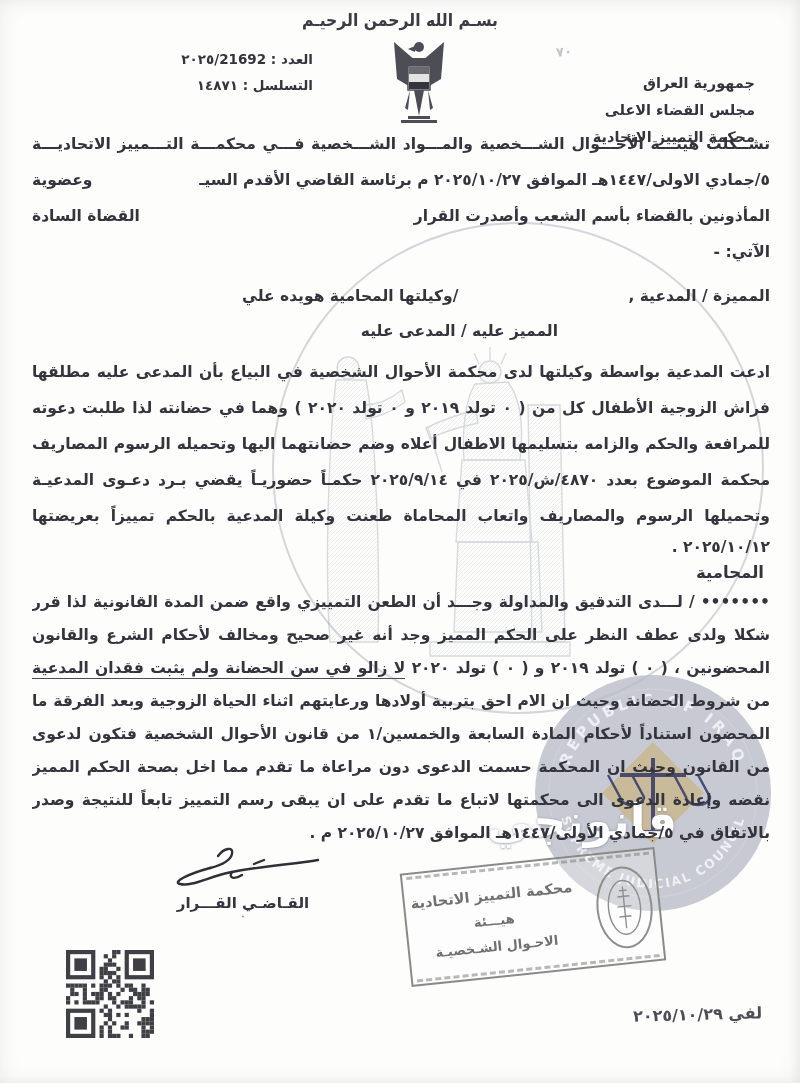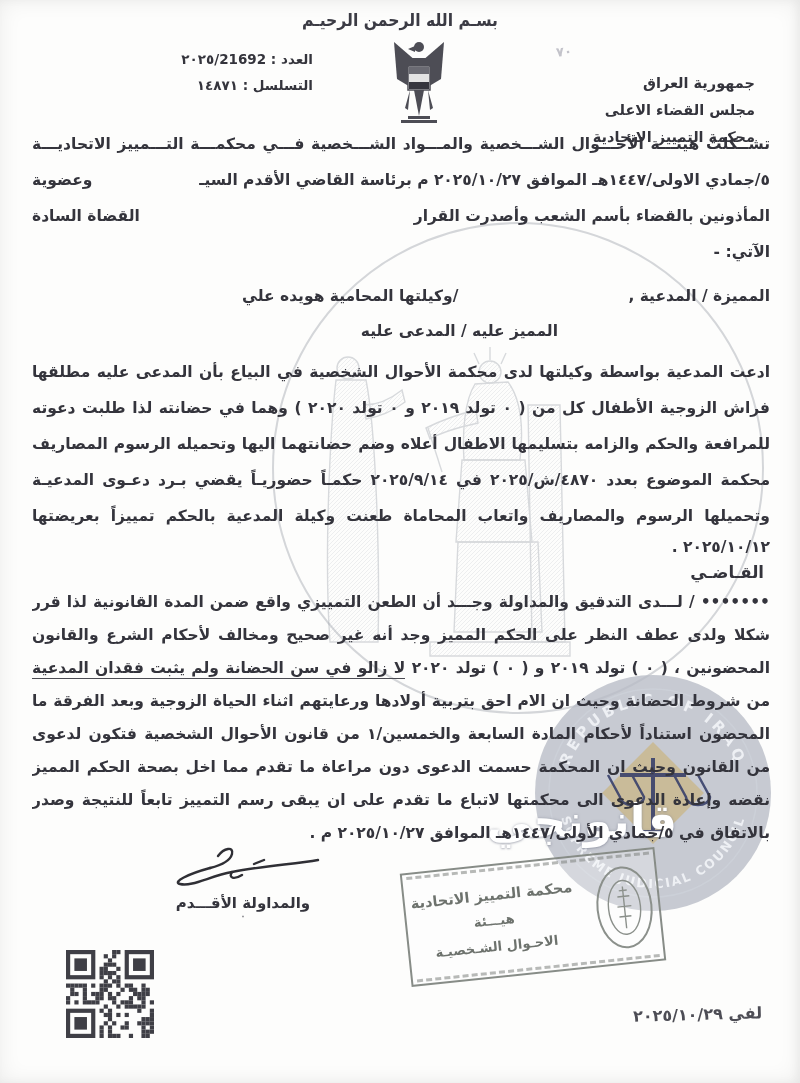--- a/index.html
+++ b/index.html
@@ -172,21 +172,21 @@
 
     <div class="facts">
       <div class="line j">ادعت المدعية بواسطة وكيلتها لدى محكمة الأحوال الشخصية في البياع بأن المدعى عليه مطلقها ونهما من</div>
       <div class="line j">فراش الزوجية الأطفال كل من ( ٠ تولد ٢٠١٩ و ٠ تولد ٢٠٢٠ ) وهما في حضانته لذا طلبت دعوته</div>
       <div class="line j">للمرافعة والحكم والزامه بتسليمها الاطفال أعلاه وضم حضانتهما اليها وتحميله الرسوم المصاريف أصدرت</div>
       <div class="line j">محكمة الموضوع بعدد ٤٨٧٠/ش/٢٠٢٥ في ٢٠٢٥/٩/١٤ حكمـاً حضوريـاً يقضي بـرد دعـوى المدعيـة</div>
       <div class="line j">وتحميلها الرسوم والمصاريف واتعاب المحاماة طعنت وكيلة المدعية بالحكم تمييزاً بعريضتها المؤرخة في</div>
       <div class="line short">٢٠٢٥/١٠/١٢ .</div>
     </div>
 
-    <div class="heading">القـاضـي</div>
+    <div class="heading">المحامية</div>
 
     <div class="dec">
       <div class="line j">••••••• / لـــدى التدقيق والمداولة وجـــد أن الطعن التمييزي واقع ضمن المدة القانونية لذا قرر قبوله</div>
       <div class="line j">شكلا ولدى عطف النظر على الحكم المميز وجد أنه غير صحيح ومخالف لأحكام الشرع والقانون حيث أن</div>
       <div class="line j">
         <span>المحضونين ، ( ٠ ) تولد ٢٠١٩ و ( ٠ ) تولد ٢٠٢٠</span>
         <span class="ul">لا زالو في سن الحضانة ولم يثبت فقدان المدعية أي</span>
       </div>
       <div class="line j">من شروط الحضانة وحيث ان الام احق بتربية أولادها ورعايتهم اثناء الحياة الزوجية وبعد الفرقة ما لم يتضرر</div>
       <div class="line j">المحضون استناداً لأحكام المادة السابعة والخمسين/١ من قانون الأحوال الشخصية فتكون لدعوى المدعية سند</div>
@@ -197,21 +197,21 @@
   </div>
 
   <div class="signature">
     <svg width="170" height="52" viewBox="0 0 170 52">
       <g fill="none" stroke="#2f2f35" stroke-width="2.4" stroke-linecap="round">
         <path d="M60,14 C66,6 76,4 74,12 C72,20 60,24 52,26"></path>
         <path d="M52,26 C30,32 14,40 22,42 C34,45 52,34 74,30 C104,24 138,22 160,18"></path>
         <path d="M74,30 C70,36 76,38 84,33 M96,22 l10,-4"></path>
       </g>
     </svg>
-    <div class="sig-title">والمداولة الأقـــدم</div>
+    <div class="sig-title">القـاضـي القـــرار</div>
     <div class="sig-dot">٠</div>
   </div>
 
   <div class="stamp">
     <div class="stamp-oval">
       <svg width="40" height="62" viewBox="0 0 40 62">
         <g stroke="#8b908b" stroke-width="1.4" fill="none">
           <ellipse cx="20" cy="31" rx="16" ry="27"></ellipse>
           <path d="M20,10 L20,52 M14,20 L26,20 M13,30 L27,30 M14,40 L26,40"></path>
           <path d="M16,14 l8,0"></path>

